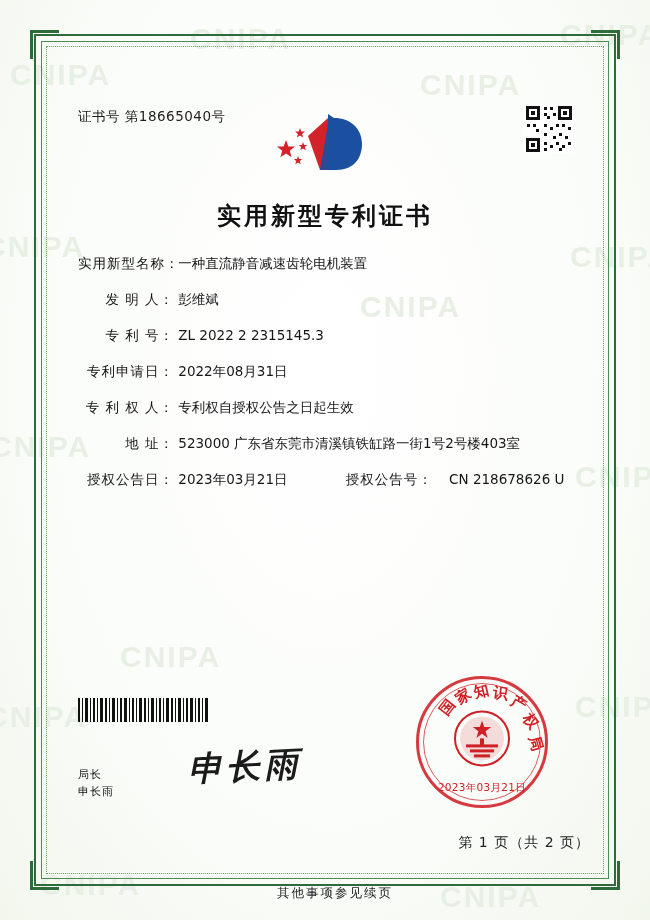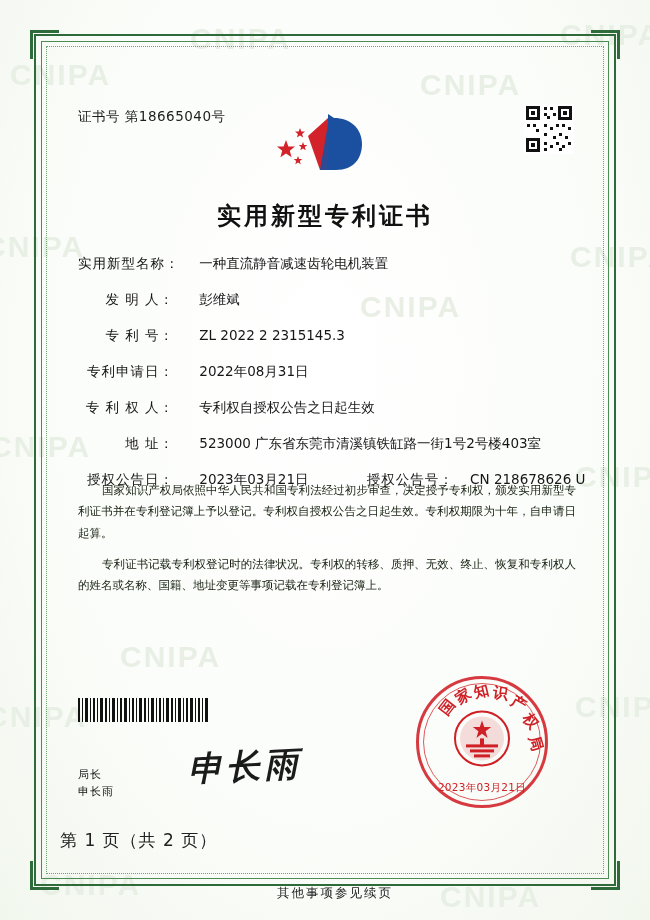--- a/index.html
+++ b/index.html
@@ -145,21 +145,20 @@
     white-space: nowrap;
   }
   .field .lab {
     display: inline-block;
     width: 96px;
     letter-spacing: 1px;
     text-align: right;
   }
   .field .val {
     display: inline-block;
-    margin-left: 21px;
   }
   .field.two .lab2 {
     display: inline-block;
     margin-left: 54px;
     letter-spacing: 1px;
   }
   .field.two .val2 {
     display: inline-block;
     margin-left: 12px;
   }
@@ -261,22 +260,22 @@
     font-weight: bold;
     font-family: "DejaVu Sans", sans-serif;
     transform-origin: center center;
   }
 
   .page-num {
     position: absolute;
     left: 0;
     right: 0;
     bottom: 8px;
-    text-align: left;
-    font-size: 17px;
+    text-align: right;
+    font-size: 14px;
     color: #222;
     letter-spacing: 1px;
   }
 
   .footer-note {
     position: absolute;
     left: 0;
     right: 0;
     bottom: 18px;
     text-align: center;
@@ -404,24 +403,20 @@
         <span class="val">523000 广东省东莞市清溪镇铁缸路一街1号2号楼403室</span>
       </div>
       <div class="field two">
         <span class="lab">授权公告日：</span>
         <span class="val">2023年03月21日</span>
         <span class="lab2">授权公告号：</span>
         <span class="val2">CN 218678626 U</span>
       </div>
     </div>
 
-    <div class="paras">
-      <p>国家知识产权局依照中华人民共和国专利法经过初步审查，决定授予专利权，颁发实用新型专利证书并在专利登记簿上予以登记。专利权自授权公告之日起生效。专利权期限为十年，自申请日起算。</p>
-      <p>专利证书记载专利权登记时的法律状况。专利权的转移、质押、无效、终止、恢复和专利权人的姓名或名称、国籍、地址变更等事项记载在专利登记簿上。</p>
-    </div>
 
     <div class="barcode">
       <svg viewBox="0 0 132 24" width="132" height="24" preserveAspectRatio="none">
         <g fill="#111">
           <rect x="0" y="0" width="2" height="24"></rect>
             <rect x="4" y="0" width="1" height="24"></rect>
           <rect x="7" y="0" width="3" height="24"></rect>
             <rect x="12" y="0" width="1" height="24"></rect>
           <rect x="15" y="0" width="2" height="24"></rect>
             <rect x="19" y="0" width="1" height="24"></rect>

